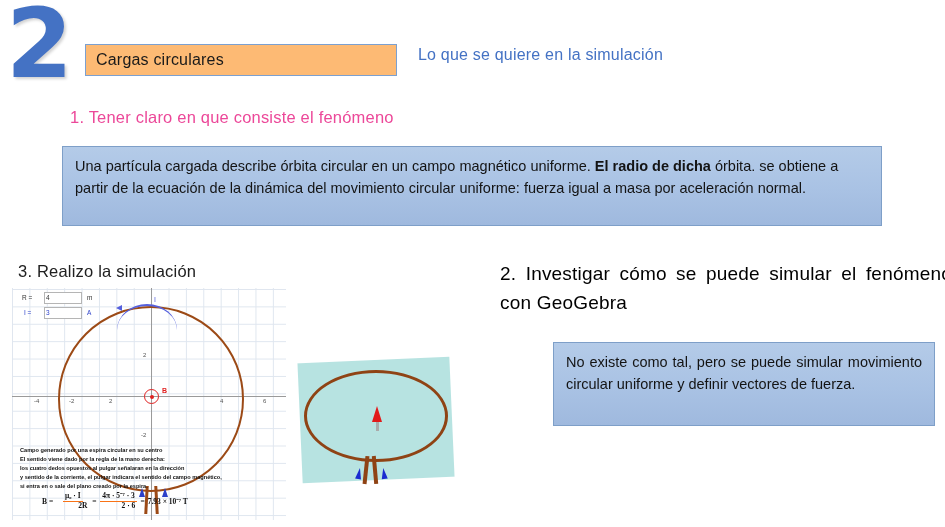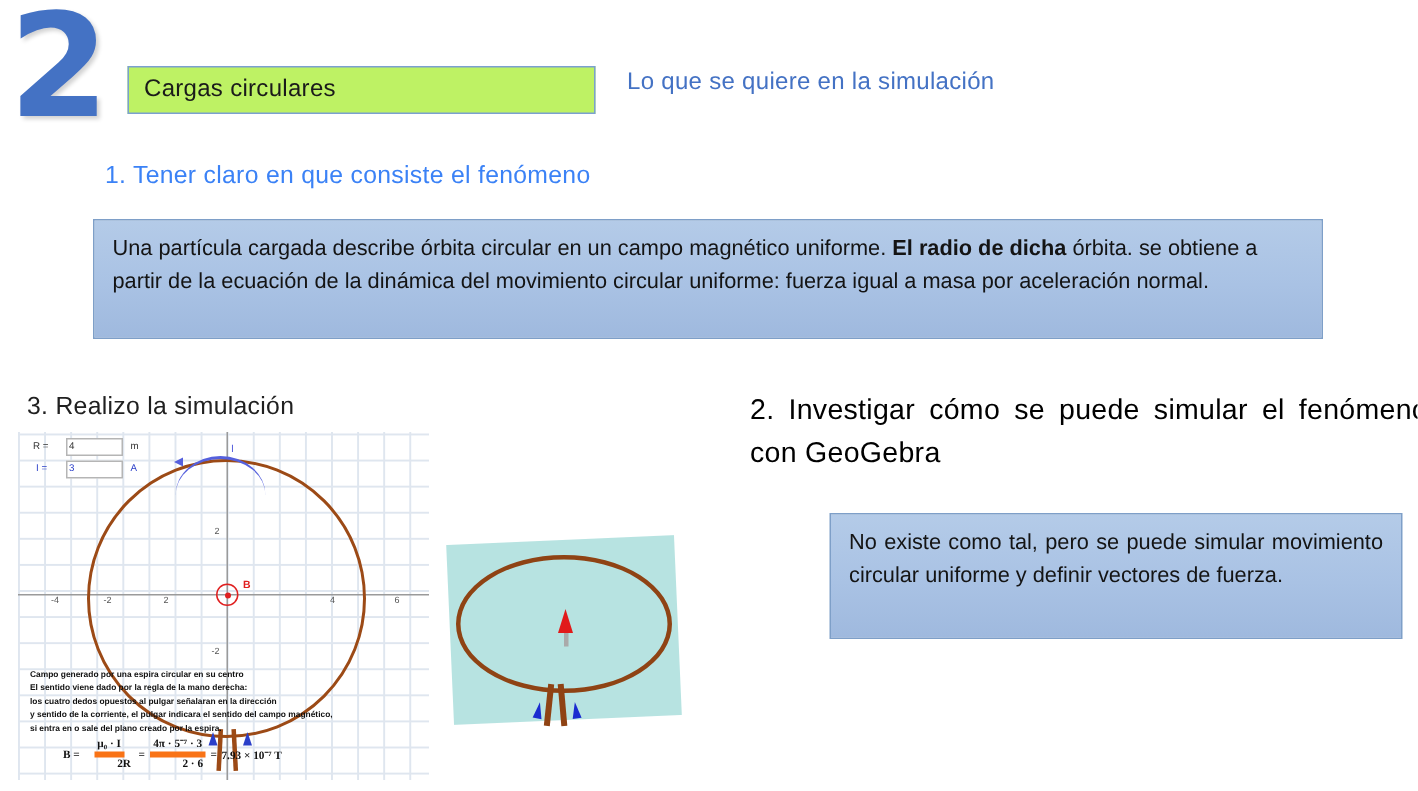--- a/index.html
+++ b/index.html
@@ -26,21 +26,21 @@
     line-height: 1;
     letter-spacing: -2px;
     text-shadow: 2px 2px 3px rgba(0,0,0,0.18);
   }
 
   
   .topic-box {
     position: absolute;
     left: 85px; top: 44px;
     width: 312px; height: 32px;
-    background: #bef264;
+    background: #fdba74;
     border: 1px solid #7ba0d0;
     display: flex;
     align-items: center;
     padding-left: 10px;
   }
   .topic-box-label {
     font-size: 16px;
     color: #1a1a1a;
     letter-spacing: .2px;
   }
@@ -53,21 +53,21 @@
     color: #4472c4;
     letter-spacing: .2px;
     white-space: nowrap;
   }
 
   
   .step-1 {
     position: absolute;
     left: 70px; top: 108px;
     font-size: 16.5px;
-    color: #3b82f6;
+    color: #ec4899;
     letter-spacing: .2px;
   }
   .step-3 {
     position: absolute;
     left: 18px; top: 262px;
     font-size: 16.5px;
     color: #202020;
     letter-spacing: .2px;
   }
   .step-2 {
@@ -238,21 +238,21 @@
     align-items: center;
     gap: 3px;
   }
   .frac {
     display: inline-flex;
     flex-direction: column;
     align-items: center;
     vertical-align: middle;
     line-height: 1.15;
   }
-  .frac .num { border-bottom: 4px solid #f97316; padding: 0 2px; text-align: center; }
+  .frac .num { border-bottom: 1px solid #f97316; padding: 0 2px; text-align: center; }
   .frac .den { padding: 0 2px; margin-left: 20px; }
 
   
   .loop3d {
     position: absolute;
     left: 288px; top: 346px;
     width: 180px; height: 172px;
   }
   .loop3d-plane {
     position: absolute;

